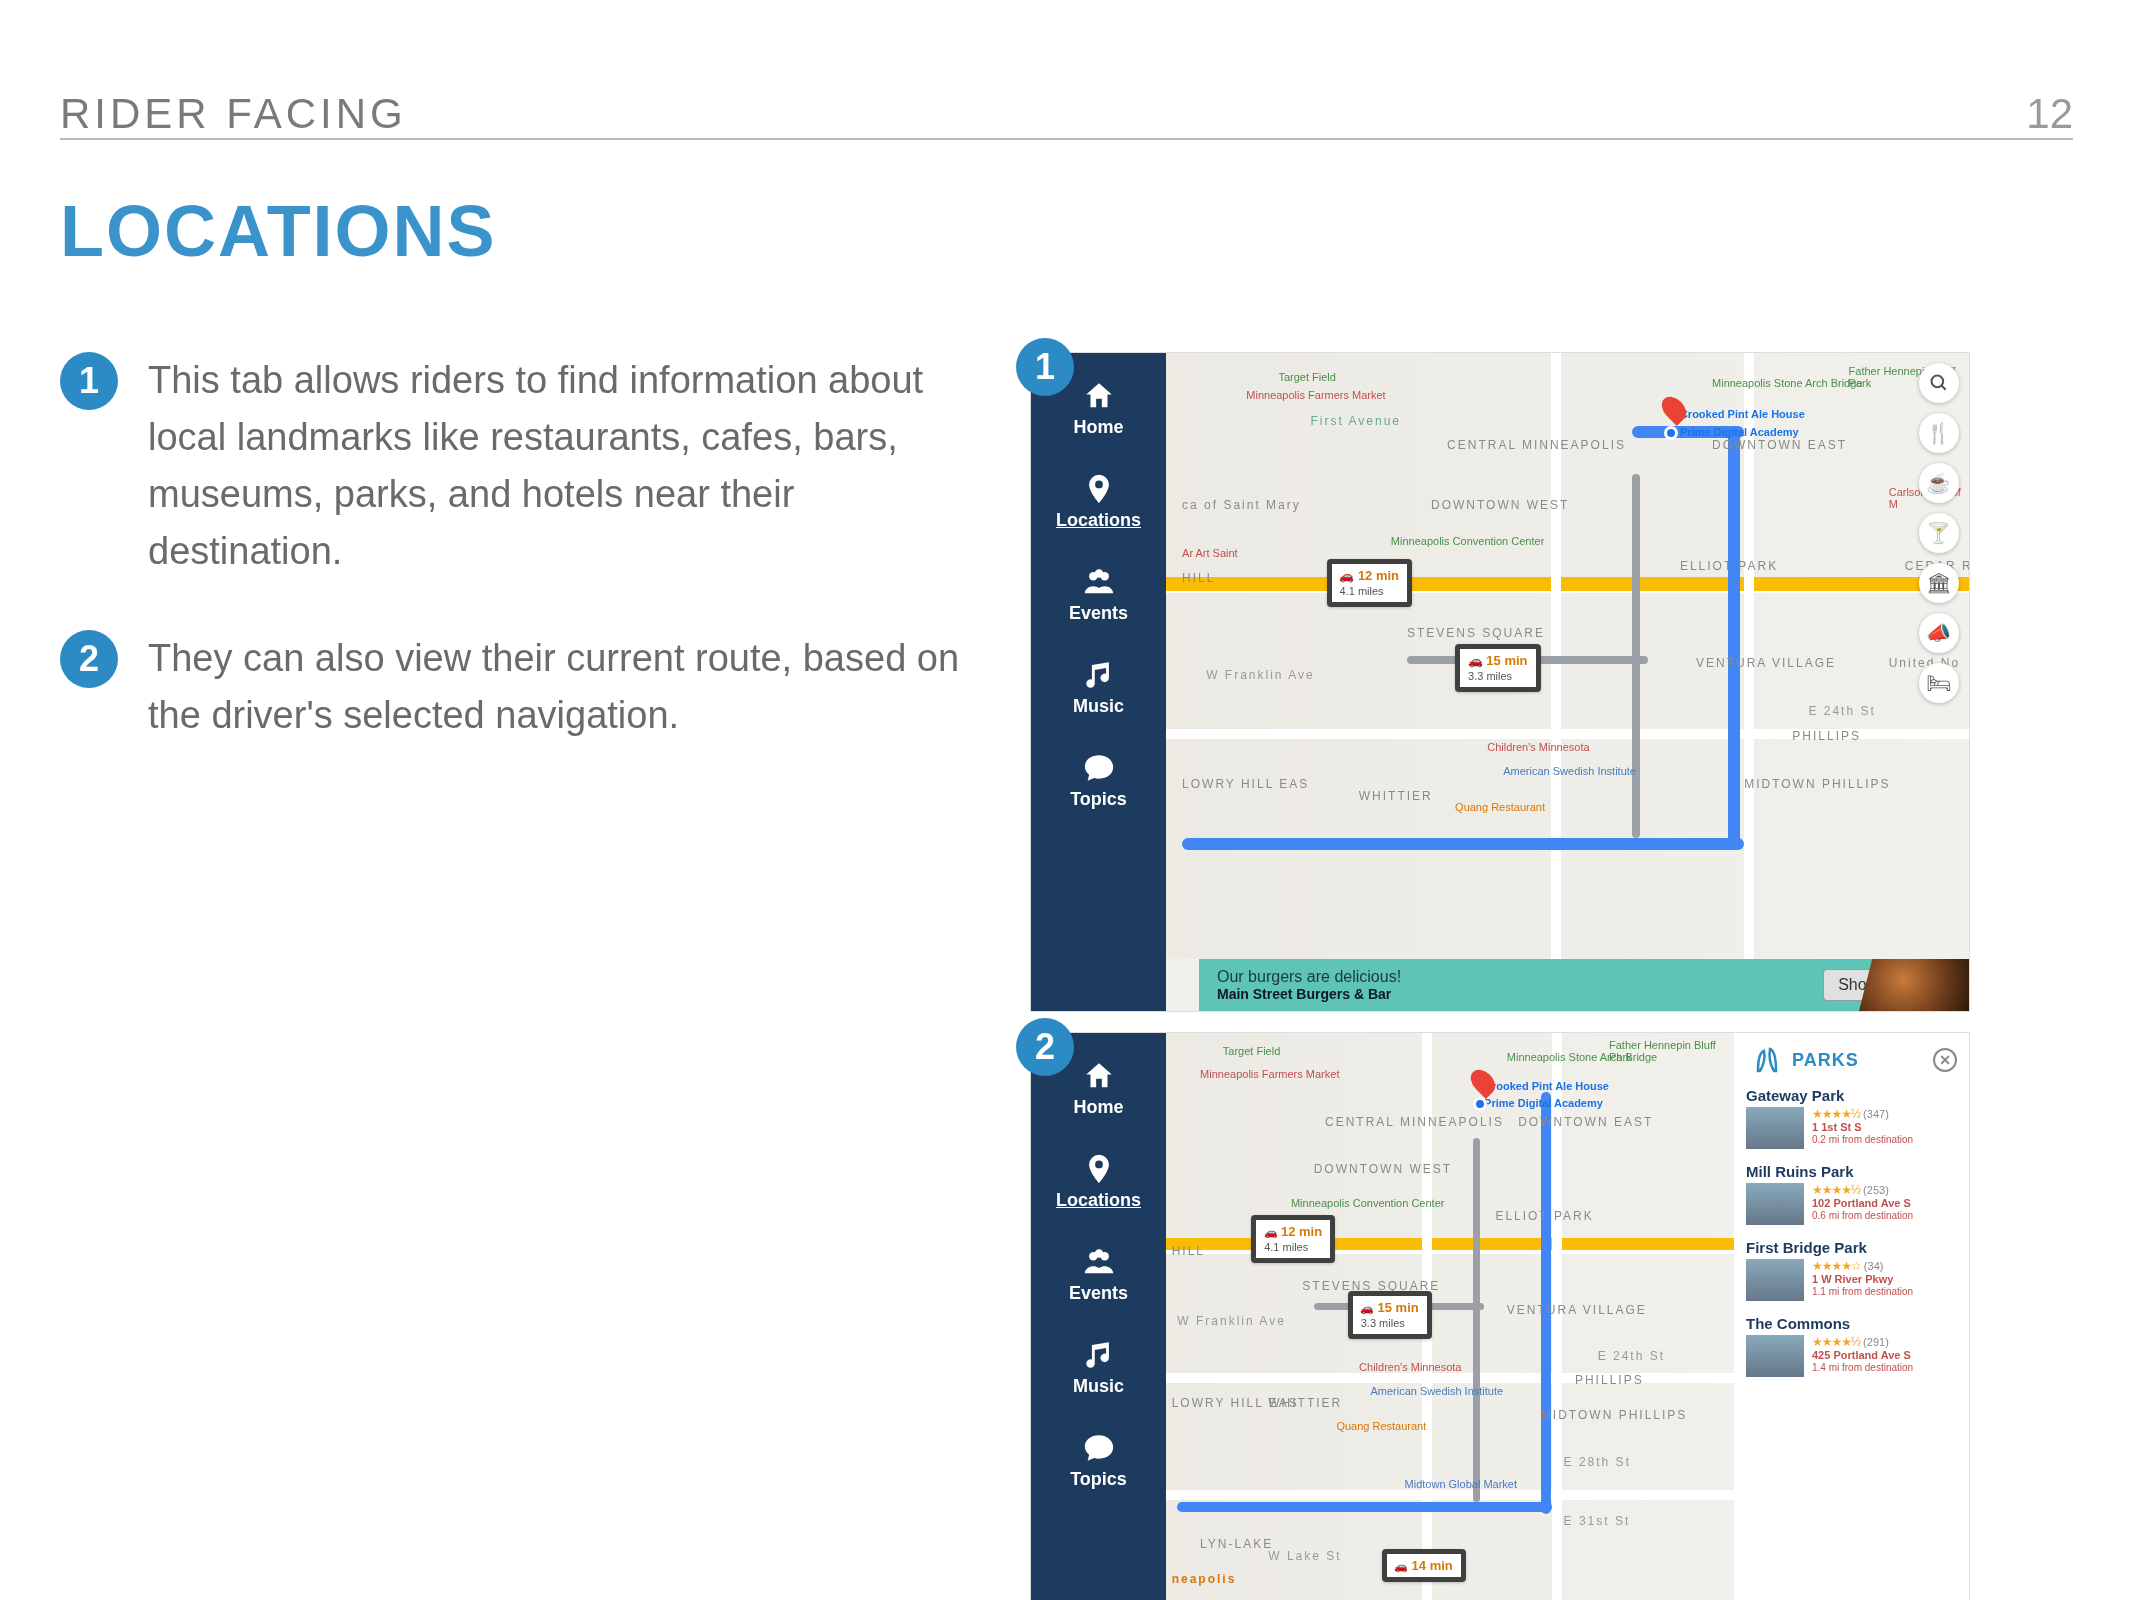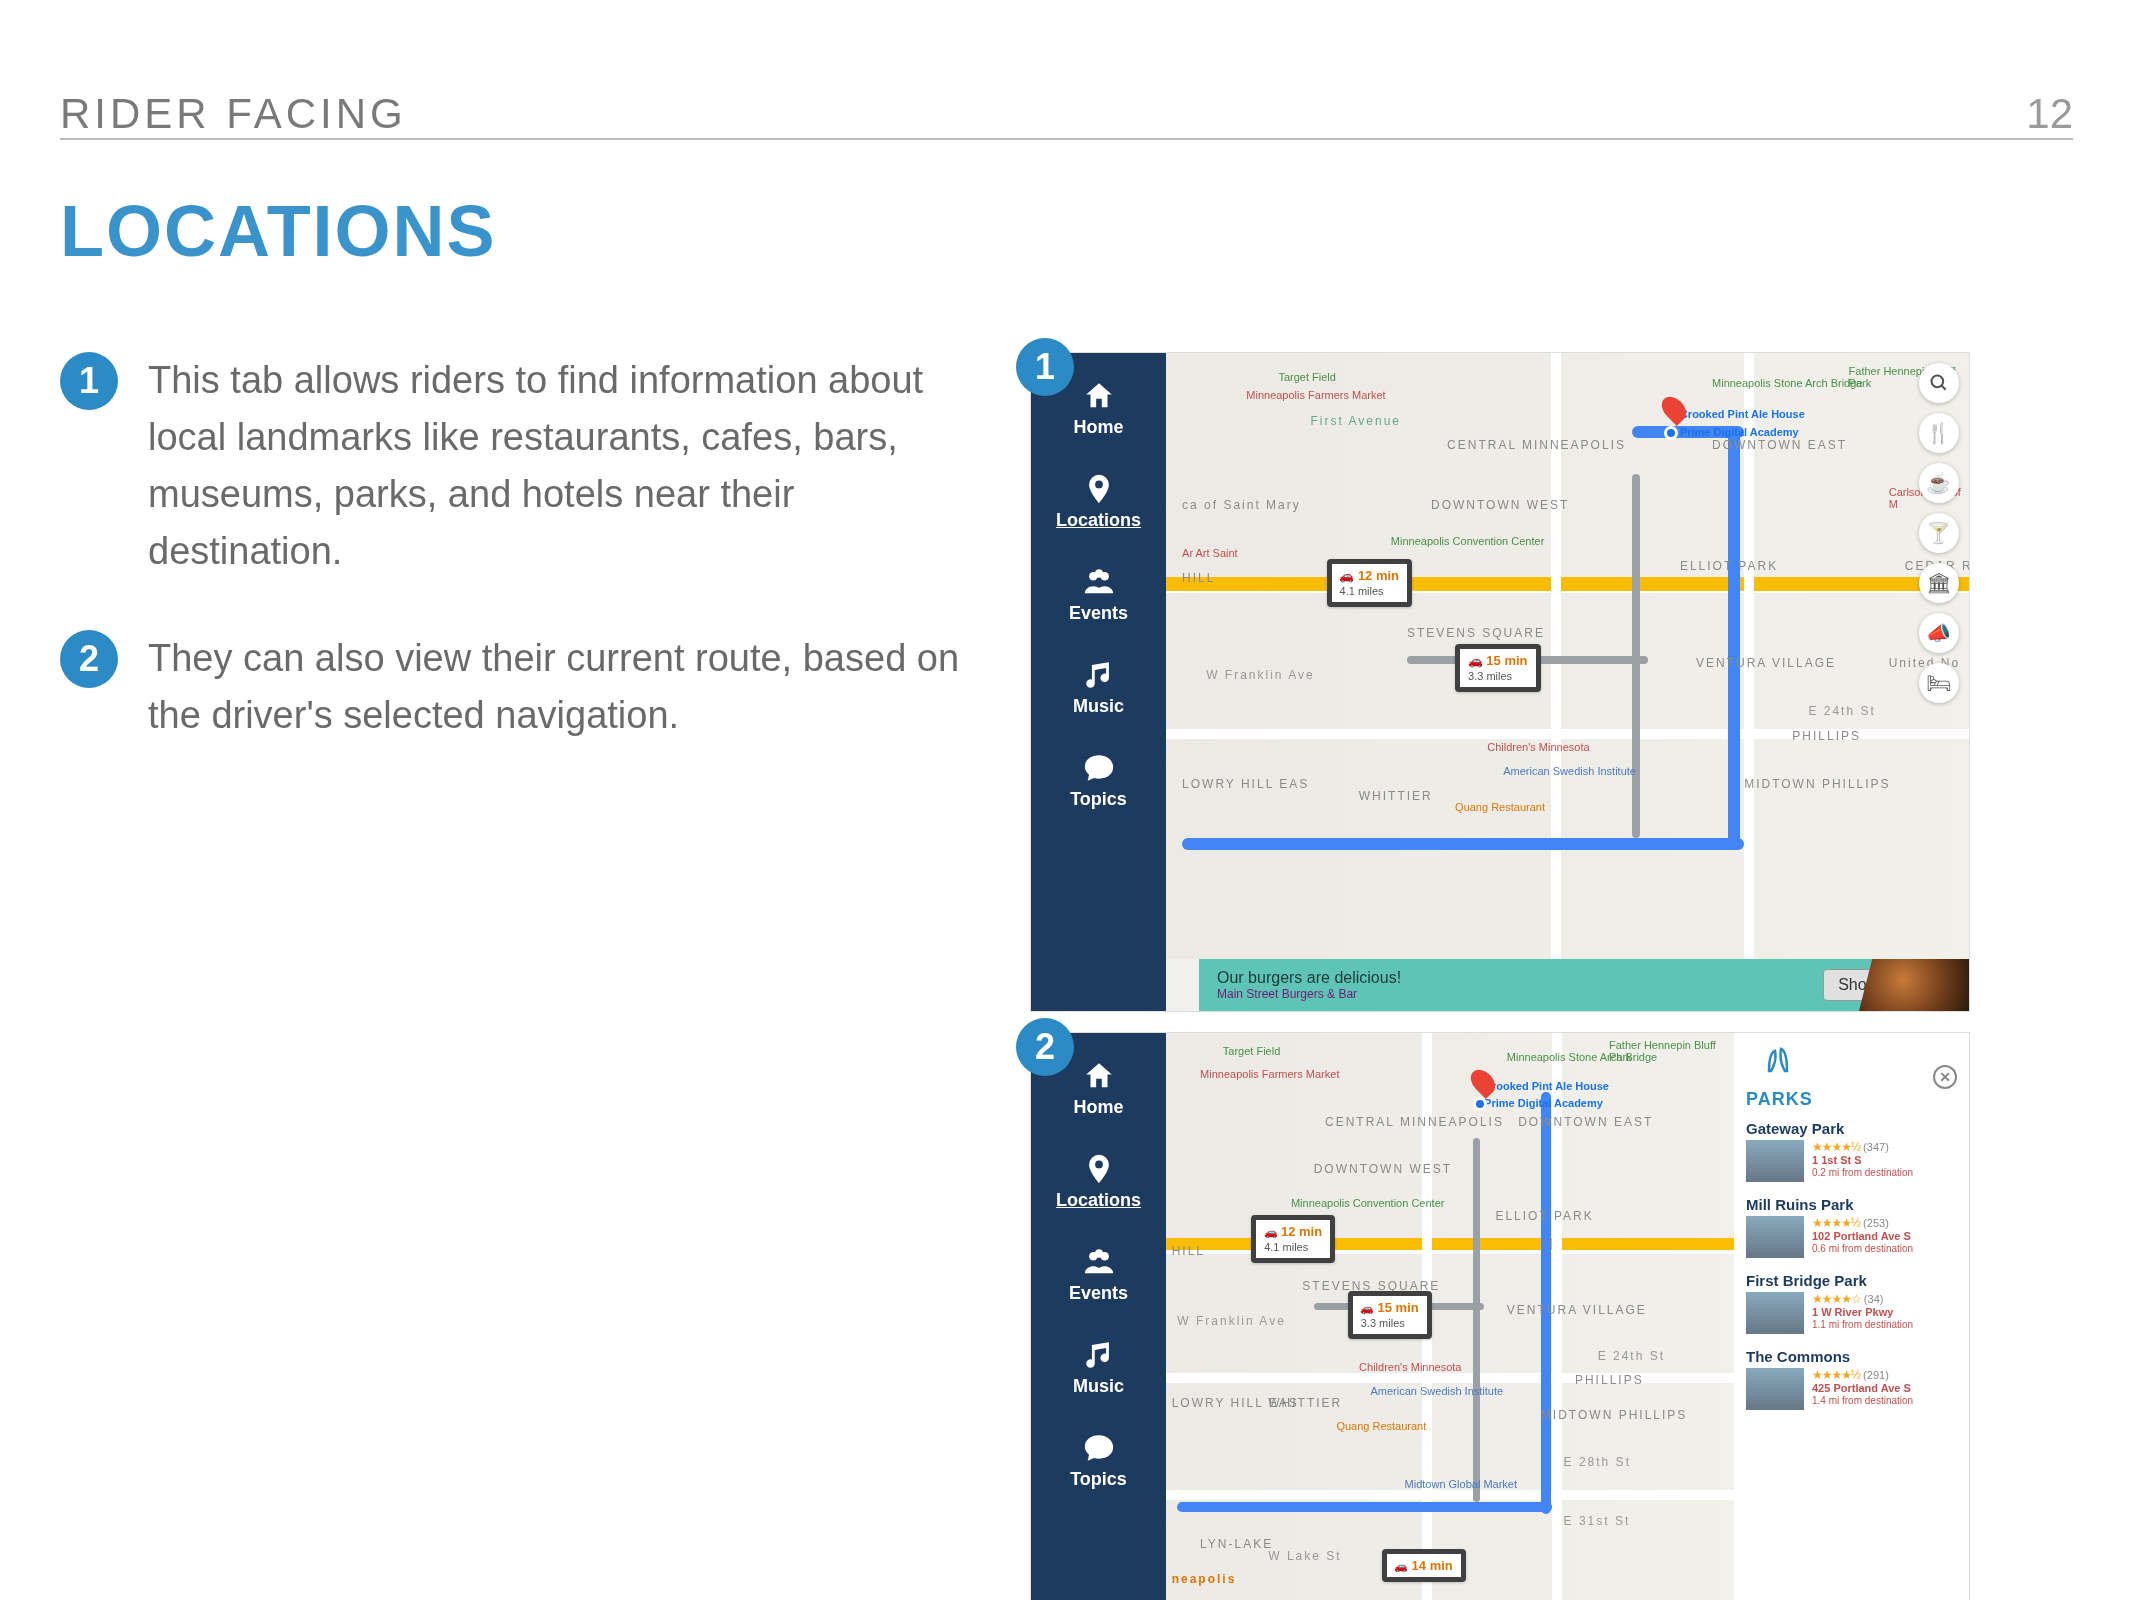--- a/index.html
+++ b/index.html
@@ -54,27 +54,27 @@
 .route-bubble { position: absolute; background: #fff; border: 5px solid #404040; border-radius: 4px; padding: 4px 8px; font-size: 13px; box-shadow: 0 1px 3px rgba(0,0,0,.2); }
 .route-bubble .time { color: #d97706; font-weight: 700; }
 .route-bubble .dist { color: #555; font-size: 11px; }
 
 .map-tools { position: absolute; right: 10px; top: 10px; display: flex; flex-direction: column; gap: 10px; }
 .map-tool { width: 40px; height: 40px; background: #fff; border-radius: 50%; box-shadow: 0 1px 4px rgba(0,0,0,.25); display: flex; align-items: center; justify-content: center; font-size: 20px; color: #555; }
 
 .ad-bar { position: absolute; left: 135px; right: 0; bottom: 0; height: 52px; background: #5ec4b6; display: flex; align-items: center; padding: 0 18px; gap: 20px; margin-left: 33px; }
 .ad-text { flex: 1; }
 .ad-line1 { font-size: 16px; color: #1a3a3a; }
-.ad-line2 { font-size: 12px; color: #701a75; font-weight: 400; }
+.ad-line2 { font-size: 14px; color: #0f172a; font-weight: 700; }
 .ad-btn { background: #e0e0e0; border: 1px solid #999; padding: 6px 14px; font-size: 16px; color: #333; border-radius: 4px; cursor: pointer; }
 .ad-img { width: 110px; height: 52px; background: radial-gradient(circle at 40% 40%, #c97a3a 0%, #6b3a1a 60%, #2a1a0a 100%); position: absolute; right: 0; top: 0; clip-path: polygon(12% 0, 100% 0, 100% 100%, 0 100%); }
 
 .side-panel { position: absolute; right: 0; top: 0; width: 235px; bottom: 52px; background: #fff; padding: 10px 12px; overflow: hidden; font-size: 13px; }
 .panel-header { display: flex; align-items: center; justify-content: space-between; margin-bottom: 10px; }
-.panel-header-left { display:flex; flex-direction:column; align-items:center; gap:12px;}
+.panel-header-left { display:flex; flex-direction:row; align-items:center; gap:2px;}
 .panel-title { color: #2c8bc4; font-weight: 700; font-size: 18px; letter-spacing: 1px; }
 .close-x { width: 24px; height: 24px; border: 2px solid #888; border-radius: 50%; display: flex; align-items: center; justify-content: center; color: #888; font-size: 14px; font-weight: 700; cursor: pointer; }
 
 .poi-card { margin-bottom: 14px; }
 .poi-name { color: #1d3a5f; font-weight: 700; font-size: 15px; margin-bottom: 3px; }
 .poi-row { display: flex; gap: 8px; }
 .poi-thumb { width: 58px; height: 42px; background: linear-gradient(180deg,#8ab 0%, #678 100%); flex-shrink: 0; }
 .poi-meta { font-size: 11px; }
 .stars { color: #f5a623; font-size: 12px; letter-spacing: -1px; }
 .count { color: #888; font-size: 11px; }

